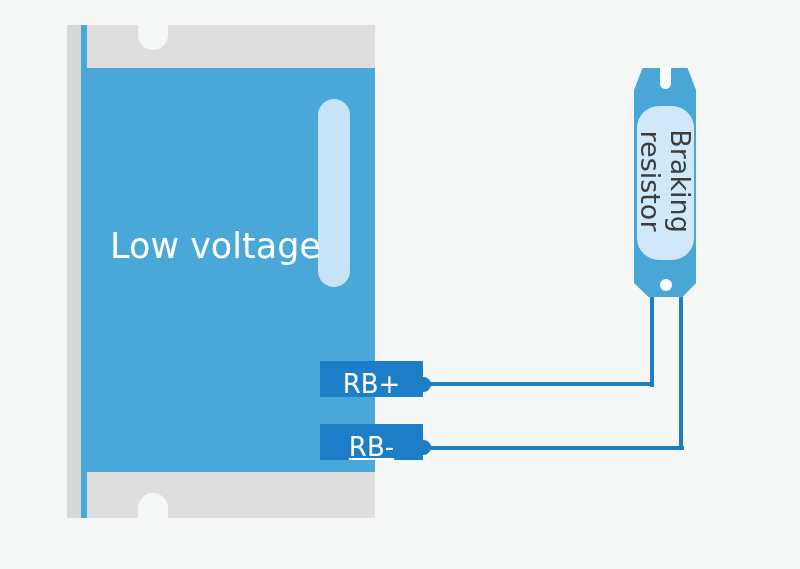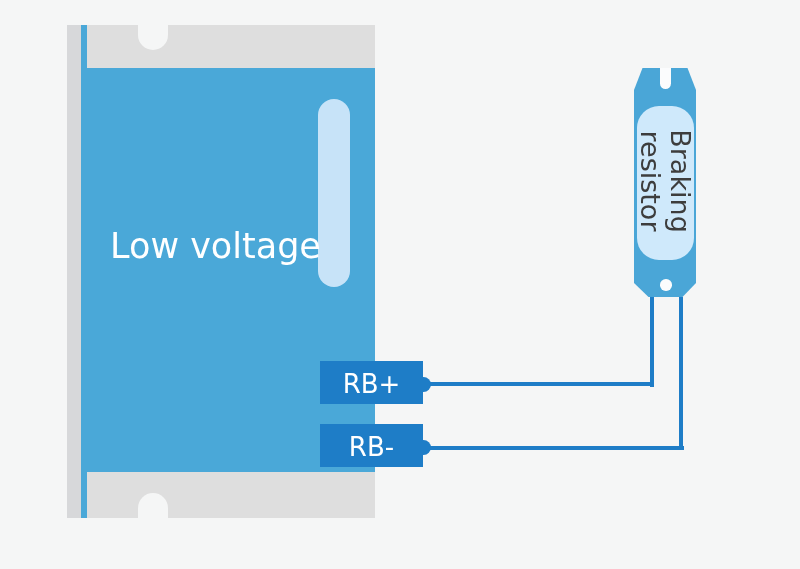--- a/index.html
+++ b/index.html
@@ -36,24 +36,24 @@
   .wire{background:var(--accent-blue);}
   .wire.rbp-h{left:428px;top:382px;width:226px;height:4px;}
   .wire.rbp-v{left:650px;top:297px;width:4px;height:90px;}
   .wire.rbm-h{left:428px;top:446px;width:256px;height:4px;}
   .wire.rbm-v{left:679px;top:297px;width:4px;height:153px;}
 
   
   .bump{width:15px;height:15px;border-radius:50%;background:var(--accent-blue);}
   .bump.rbp{left:416px;top:377px;}
   .bump.rbm{left:416px;top:440px;}
-  .terminal{width:103px;height:43px;background:var(--accent-blue);color:var(--text-light);
+  .terminal{width:103px;height:36px;background:var(--accent-blue);color:var(--text-light);
             font-size:26px;text-align:center;line-height:47px;}
   .terminal.rbp{left:320px;top:361px;}
-  .terminal.rbm{left:320px;top:424px;}
+  .terminal.rbm{left:320px;top:424px;text-decoration:underline;}
 
   
   .resistor{left:634px;top:68px;width:62px;height:229px;background:var(--resistor-blue);
             clip-path:polygon(8.5px 0,53.5px 0,62px 22px,62px 215px,48.5px 229px,14.5px 229px,0 215px,0 22px);}
   .plate{position:absolute;left:2.5px;top:38px;width:57.5px;height:154px;border-radius:22px;background:var(--plate-blue);}
   .slot{position:absolute;left:25.5px;top:0;width:11.5px;height:20.5px;border-radius:0 0 6px 6px;background:var(--cutout);}
   .hole{position:absolute;left:26px;top:211px;width:11.5px;height:11.5px;border-radius:50%;background:var(--cutout);}
   .resistor-label{position:absolute;left:-31px;top:83px;width:124px;height:60px;
                   transform:rotate(90deg);color:var(--text-dark);
                   font-size:27px;text-align:center;}

